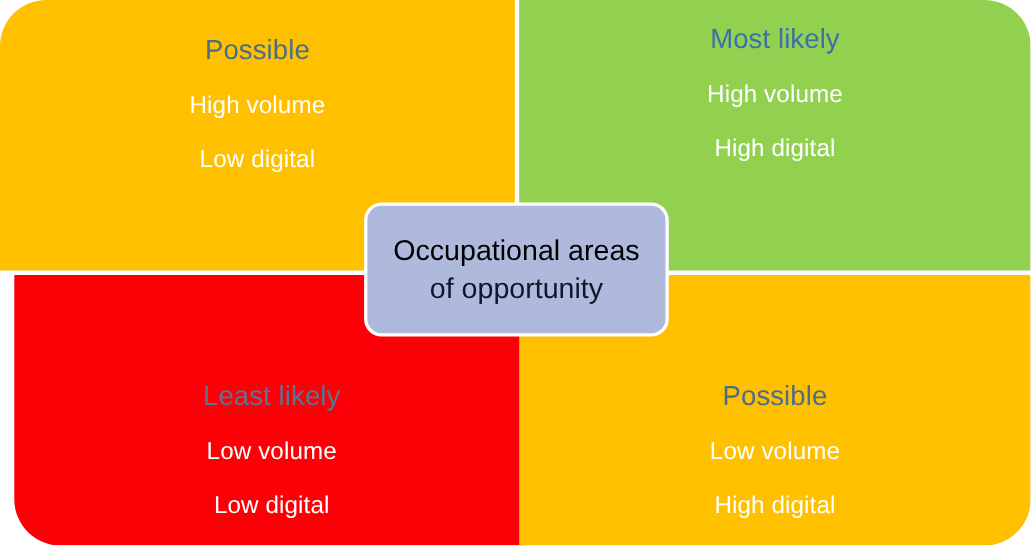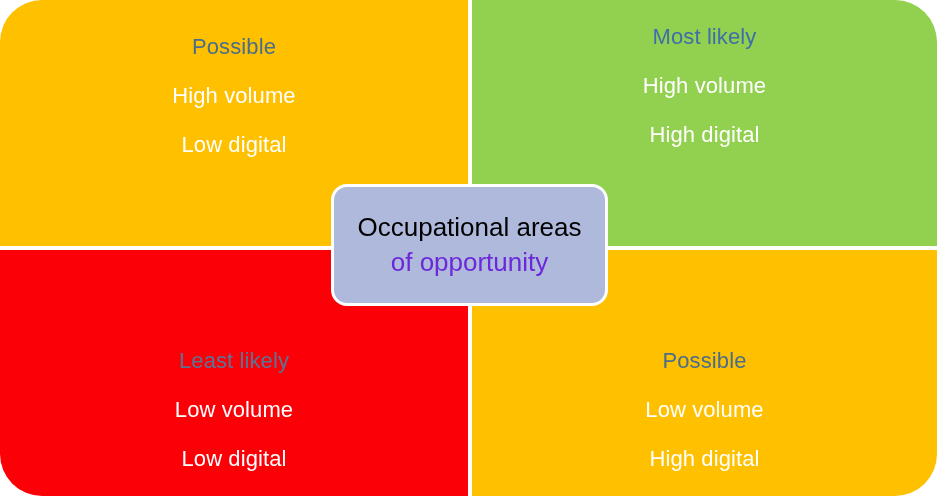--- a/index.html
+++ b/index.html
@@ -39,39 +39,39 @@
   .q-tr {
     left: 472px;
     top: 0px;
     width: 465px;
     height: 246px;
     border-top-right-radius: 42px;
     padding-top: 12px;
   }
 
   .q-bl {
-    left: 0px;
+    left: 13px;
     top: 250px;
     width: 468px;
     height: 246px;
     border-bottom-left-radius: 42px;
     padding-top: 86px;
   }
 
   .q-br {
     left: 472px;
     top: 250px;
     width: 465px;
     height: 246px;
     border-bottom-right-radius: 42px;
     padding-top: 86px;
   }
 
   .q-heading {
-    font-size: 22px;
+    font-size: 25px;
     line-height: 49px;
     letter-spacing: 0.1px;
     white-space: nowrap;
   }
 
   .q-line {
     font-size: 22px;
     line-height: 49px;
     letter-spacing: 0.1px;
     white-space: nowrap;
@@ -125,16 +125,16 @@
   </div>
 
   <div class="quadrant q-br" style="background-color: rgb(255, 192, 0);">
     <div class="q-heading" style="color: rgb(74, 110, 138);">Possible</div>
     <div class="q-line" style="color: rgb(255, 255, 255);">Low volume</div>
     <div class="q-line" style="color: rgb(255, 255, 255);">High digital</div>
   </div>
 
   <div id="center-box" style="background-color: rgb(174, 185, 220);">
     <div class="c-line" style="color: rgb(0, 0, 0);">Occupational areas</div>
-    <div class="c-line" style="color: #6d28d9;">of opportunity</div>
+    <div class="c-line" style="color: #0f172a;">of opportunity</div>
   </div>
 
 </div>
 
 </body></html>

